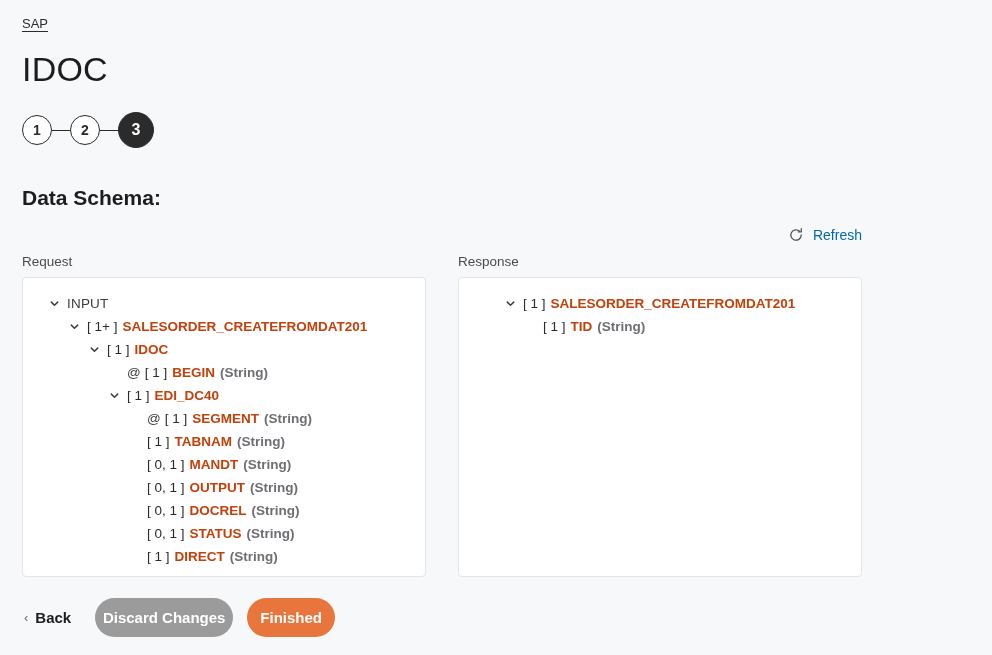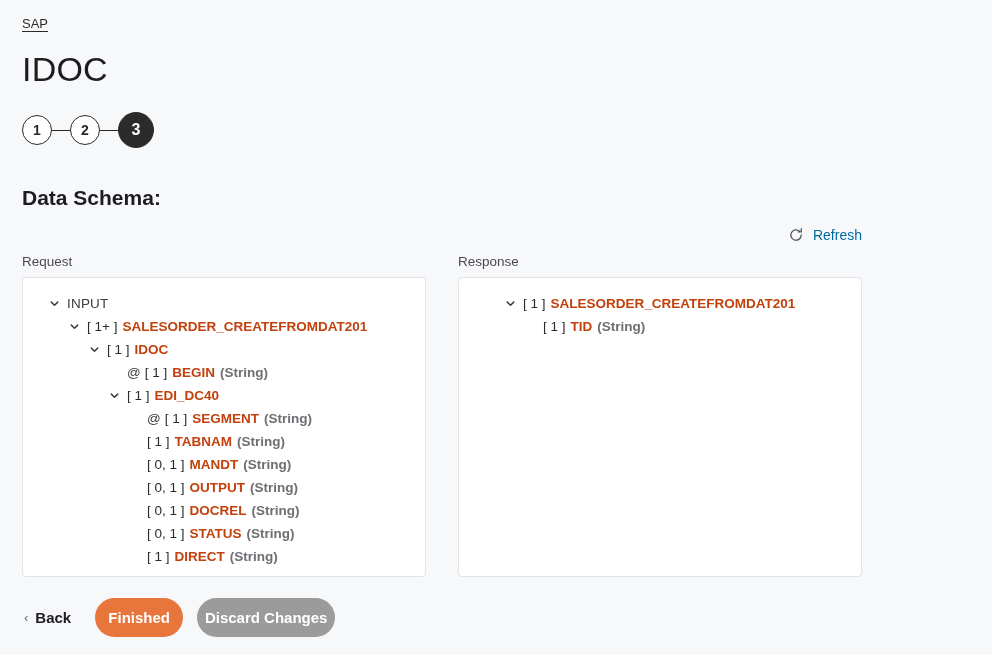--- a/index.html
+++ b/index.html
@@ -250,17 +250,17 @@
           </div>
       </div>
     </div>
   </div>
 
   <div class="footer">
     <div class="back-btn">
       <span class="back-chev">‹</span>
       <span>Back</span>
     </div>
+    <button class="pill secondary">Discard Changes</button>
     <button class="pill primary">Finished</button>
-    <button class="pill secondary">Discard Changes</button>
   </div>
 
 </div>
 
 </body></html>

